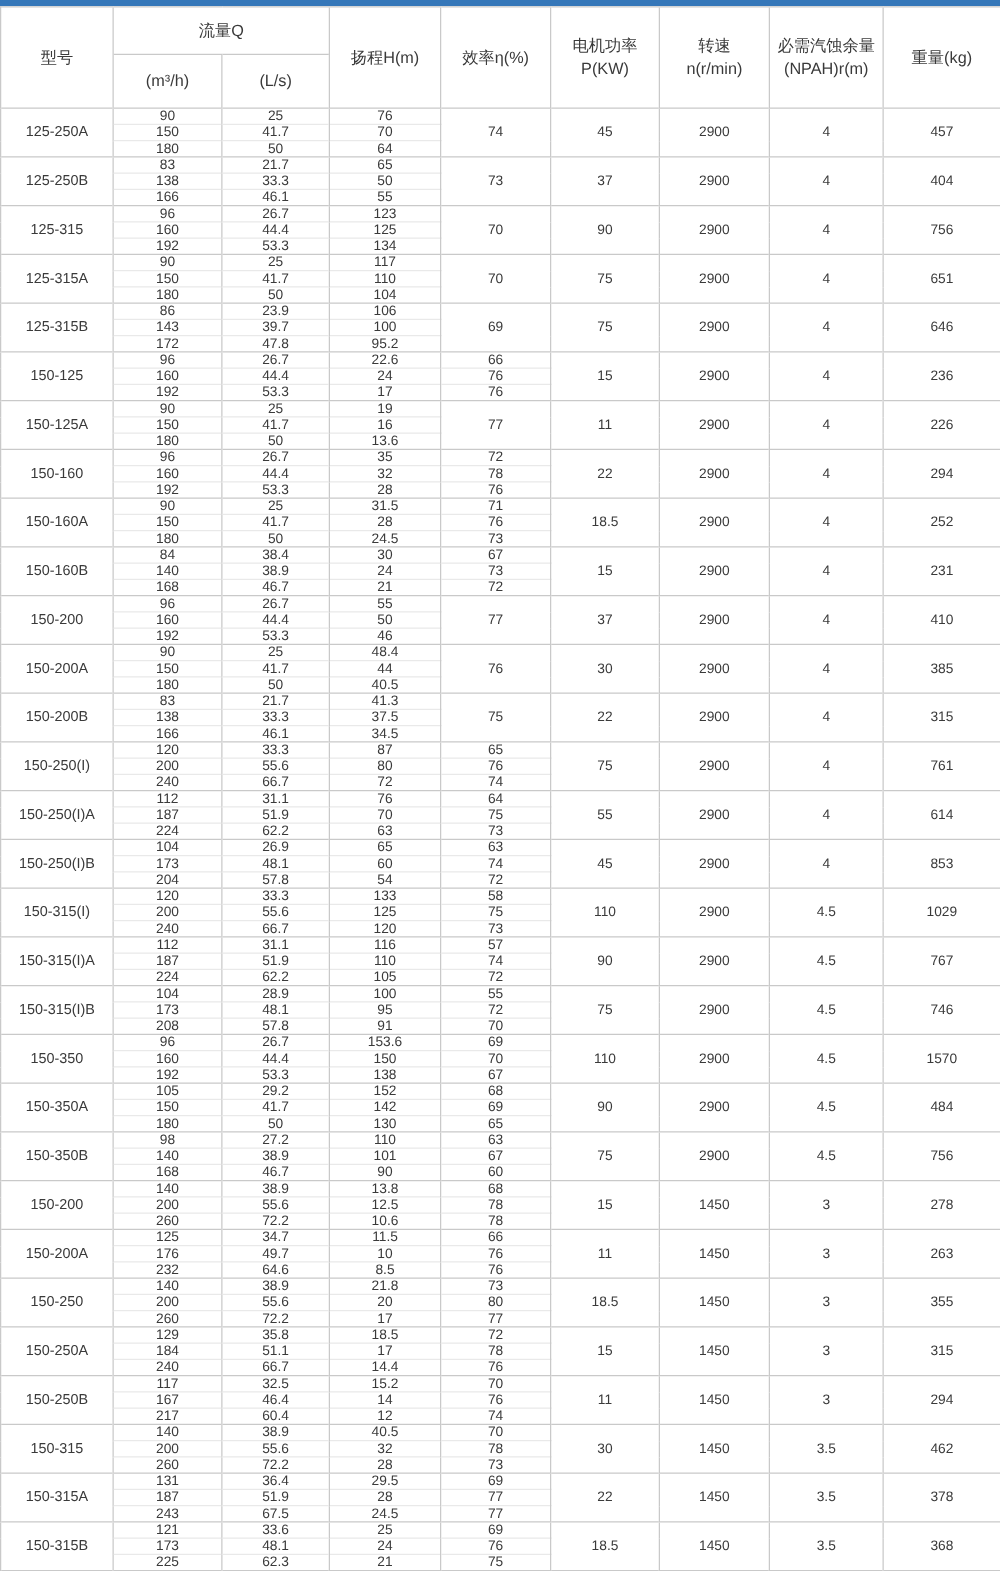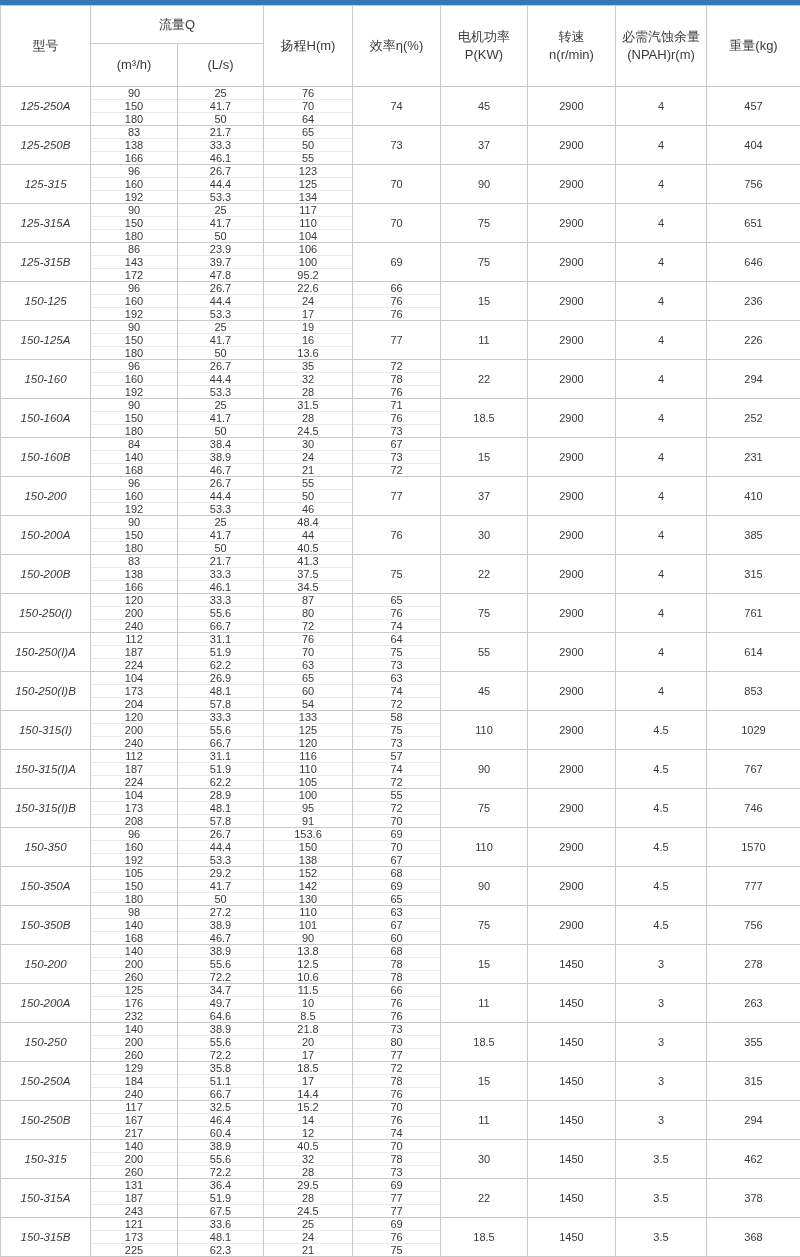--- a/index.html
+++ b/index.html
@@ -52,21 +52,21 @@
 
   .spec-table tbody td {
     font-size: 11px;
     height: 12px;
     line-height: 12px;
   }
   
   .spec-table tbody tr.sub-row td { border-top: 1px solid #e9e9e9; }
   
   .spec-table tbody tr.group-start td { border-top: 1px solid #c9c9c9; }
-  .spec-table td.model-cell { font-size: 11.5px; font-style: italic; }
+  .spec-table td.model-cell { font-size: 11.5px; }
 </style>
 </head>
 <body>
 
 <div class="page">
   <div class="top-bar"></div>
   <table class="spec-table">
     <colgroup>
       <col class="c-model">
         <col class="c-m3h">
@@ -548,21 +548,21 @@
         </tr>
         <tr class="group-start">
           <td rowspan="3" class="model-cell">150-350A</td>
           <td class="flow-m3h-cell">105</td>
           <td class="flow-ls-cell">29.2</td>
           <td class="head-cell">152</td>
           <td class="eff-cell">68</td>
           <td rowspan="3" class="power-cell">90</td>
           <td rowspan="3" class="speed-cell">2900</td>
           <td rowspan="3" class="npsh-cell">4.5</td>
-          <td rowspan="3" class="weight-cell">777</td>
+          <td rowspan="3" class="weight-cell">484</td>
         </tr>
         <tr class="sub-row">
           <td class="flow-m3h-cell">150</td>
           <td class="flow-ls-cell">41.7</td>
           <td class="head-cell">142</td>
           <td class="eff-cell">69</td>
         </tr>
         <tr class="sub-row">
           <td class="flow-m3h-cell">180</td>
           <td class="flow-ls-cell">50</td>

